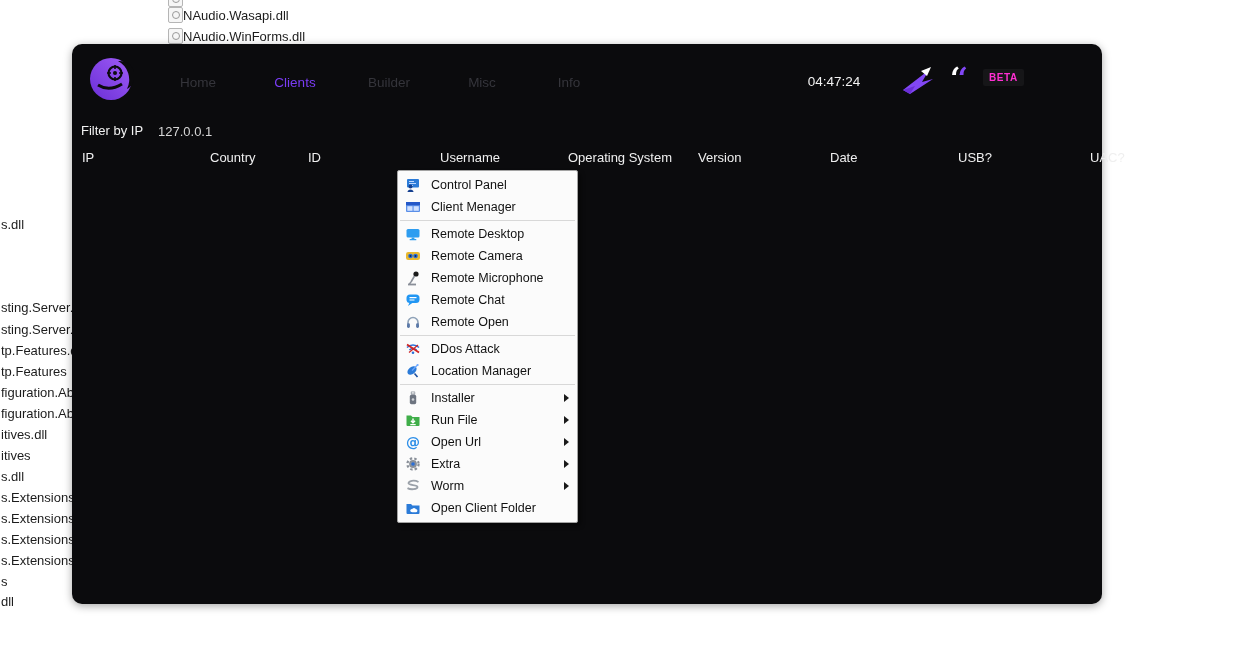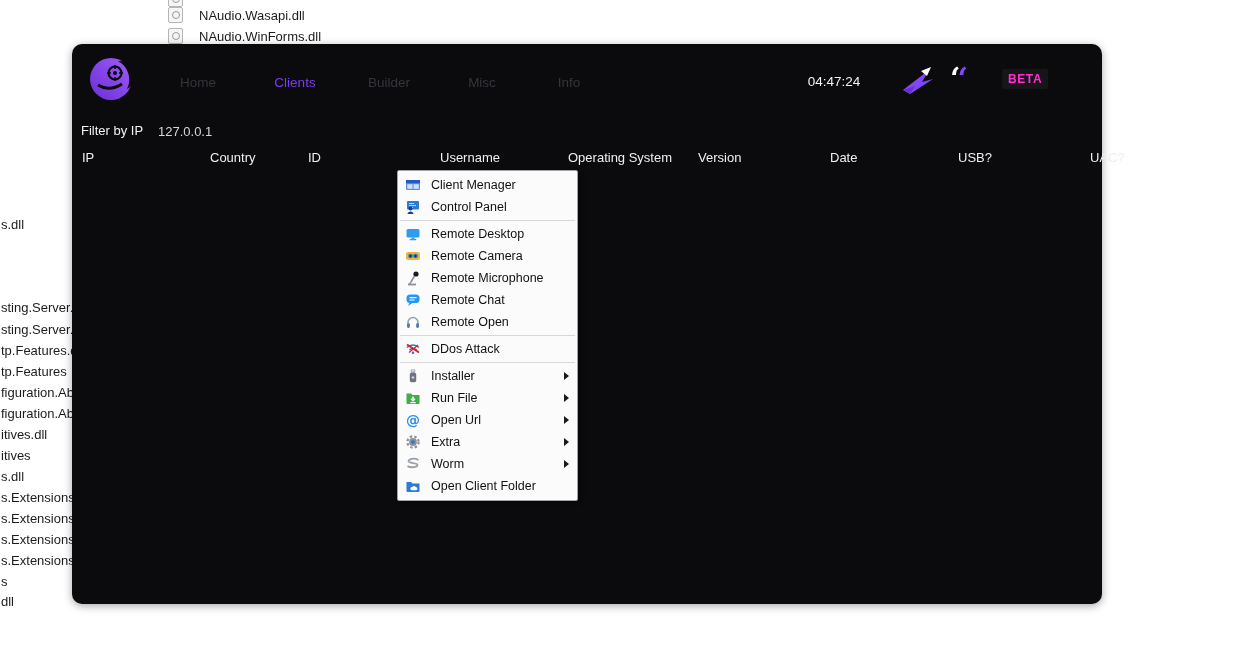--- a/index.html
+++ b/index.html
@@ -4,41 +4,41 @@
 <style>
   html,body{margin:0;padding:0;}
   body{
     width:1240px;height:669px;position:relative;overflow:hidden;
     background:#ffffff;
     font-family:"Liberation Sans","DejaVu Sans",sans-serif;
     -webkit-font-smoothing:antialiased;
   }
   
   .bg-layer{position:absolute;inset:0;}
-  .bg-file-row{position:absolute;left:168px;display:flex;align-items:center;gap:16px;}
+  .bg-file-row{position:absolute;left:168px;display:flex;align-items:center;gap:0;}
   .dll-icon{width:13px;height:14px;border:1px solid #b5b5b5;background:#f6f6f6;border-radius:2px;position:relative;}
   .dll-icon::after{content:"";position:absolute;left:3px;top:3px;width:6px;height:6px;border-radius:50%;border:1.5px solid #9a9a9a;}
   .bg-file-name{font-size:13px;color:#1c1c1c;white-space:nowrap;}
   .bg-frag{position:absolute;left:1px;font-size:13px;color:#1c1c1c;white-space:nowrap;}
   
   .app-window{
     position:absolute;left:72px;top:44px;width:1030px;height:560px;
     background:#0b0b0d;border-radius:10px;box-shadow:0 2px 8px rgba(0,0,0,.35);
   }
   .logo{position:absolute;left:16px;top:12px;width:46px;height:46px;}
   .nav-item{position:absolute;top:31px;transform:translateX(-50%);font-size:13.5px;color:#35353b;cursor:default;}
   .nav-item.active{color:#7a3cf5;}
   .clock{position:absolute;top:30px;transform:translateX(-50%);font-size:13.5px;color:#f2f2f2;}
   .tr-icon{position:absolute;top:20px;}
   .quote-ic{font-family:"DejaVu Serif",serif;font-weight:bold;font-size:30px;line-height:26px;letter-spacing:-3px;}
   .quote-w{color:#ffffff;}
   .quote-p{color:#8247f5;}
   .beta-badge{
-    position:absolute;left:930px;top:25px;background:#161618;color:#ff2fd2;
-    font-size:12px;font-weight:bold;letter-spacing:.6px;padding:3px 6px;border-radius:2px;
+    position:absolute;left:911px;top:25px;background:#161618;color:#ff2fd2;
+    font-size:10px;font-weight:bold;letter-spacing:.6px;padding:3px 6px;border-radius:2px;
   }
   .avatar{position:absolute;left:1056px;top:18px;width:33px;height:33px;border-radius:50%;background:#ffffff;}
   .filter-label{position:absolute;left:9px;top:79px;font-size:13px;color:#f2f2f2;}
   .filter-value{position:absolute;left:84px;top:79px;font-size:13px;color:#d6d6d6;background:transparent;border:none;outline:none;width:110px;font-family:inherit;}
   .col-header{position:absolute;top:106px;font-size:13px;color:#efefef;white-space:nowrap;}
   
   .ctx-menu{
     position:absolute;left:397px;top:170px;width:181px;box-sizing:border-box;
     background:#fbfbfb;border:1px solid #a3a3a3;border-radius:2px;
     box-shadow:3px 3px 4px rgba(0,0,0,.4);padding:3px 0;
@@ -135,38 +135,38 @@
   <span class="col-header" style="left:758px;">Date</span>
   <span class="col-header" style="left:886px;">USB?</span>
   <span class="col-header" style="left:1018px;">UAC?</span>
 </div>
 
 <div class="ctx-menu">
 
   <div class="mi">
     <span class="ic">
       <svg width="16" height="16" viewBox="0 0 16 16">
+          <rect x="2" y="2" width="12" height="8.5" rx="1" fill="#2b7bd8"></rect>
+          <path d="M4,4.5 h5 M4,6.5 h7 M4,8.5 h4" stroke="#bcd6ff" stroke-width="1"></path>
+          <circle cx="5.5" cy="9.5" r="2" fill="#143f8f"></circle>
+          <path d="M2.5,15 c0-3.4 6-3.4 6,0 z" fill="#143f8f"></path>
+        </svg>
+    </span>
+    <span class="ml">Control Panel</span>
+  </div>
+  <div class="mi">
+    <span class="ic">
+      <svg width="16" height="16" viewBox="0 0 16 16">
           <rect x="1" y="3" width="14" height="10" rx="1" fill="#5a8fe8"></rect>
           <rect x="1" y="3" width="14" height="3.2" fill="#2458c8"></rect>
           <rect x="2.3" y="7.2" width="5.2" height="4.6" fill="#cfe0ff"></rect>
           <rect x="8.6" y="7.2" width="5.2" height="4.6" fill="#cfe0ff"></rect>
         </svg>
     </span>
     <span class="ml">Client Menager</span>
-  </div>
-  <div class="mi">
-    <span class="ic">
-      <svg width="16" height="16" viewBox="0 0 16 16">
-          <rect x="2" y="2" width="12" height="8.5" rx="1" fill="#2b7bd8"></rect>
-          <path d="M4,4.5 h5 M4,6.5 h7 M4,8.5 h4" stroke="#bcd6ff" stroke-width="1"></path>
-          <circle cx="5.5" cy="9.5" r="2" fill="#143f8f"></circle>
-          <path d="M2.5,15 c0-3.4 6-3.4 6,0 z" fill="#143f8f"></path>
-        </svg>
-    </span>
-    <span class="ml">Control Panel</span>
   </div>
 
   <div class="ctx-sep"></div>
 
   <div class="mi">
     <span class="ic">
       <svg width="16" height="16" viewBox="0 0 16 16">
           <rect x="1.5" y="3" width="13" height="8.5" rx="1.5" fill="#2e9df0"></rect>
           <rect x="6.6" y="11.5" width="2.8" height="1.6" fill="#2e9df0"></rect>
           <rect x="4.6" y="13" width="6.8" height="1.3" rx=".6" fill="#2e9df0"></rect>
@@ -224,20 +224,31 @@
     <span class="ic">
       <svg width="16" height="16" viewBox="0 0 16 16">
           <path d="M2,6.5 a8.5,8.5 0 0 1 12,0" stroke="#2b6fd8" stroke-width="1.5" fill="none"></path>
           <path d="M4.4,9 a5,5 0 0 1 7.2,0" stroke="#2b6fd8" stroke-width="1.5" fill="none"></path>
           <circle cx="8" cy="11.8" r="1.3" fill="#2b6fd8"></circle>
           <path d="M2,3.5 L14,11.5" stroke="#d02424" stroke-width="1.8"></path>
           <path d="M4,11.5 L13,4" stroke="#d02424" stroke-width="1.2"></path>
         </svg>
     </span>
     <span class="ml">DDos Attack</span>
+  </div>
+  <div class="mi">
+    <span class="ic">
+      <svg width="16" height="16" viewBox="0 0 16 16">
+          <ellipse cx="7" cy="7.5" rx="5.2" ry="3.4" transform="rotate(-38 7 7.5)" fill="#2b7bd8"></ellipse>
+          <path d="M9.5,10.5 L12.5,14" stroke="#1b4fa0" stroke-width="1.6"></path>
+          <path d="M7,7.5 L12,2.5" stroke="#6aa6ff" stroke-width="1.2"></path>
+          <circle cx="12.6" cy="2" r="1.1" fill="#6aa6ff"></circle>
+        </svg>
+    </span>
+    <span class="ml">Location Manager</span>
   </div>
 
   <div class="ctx-sep"></div>
 
   <div class="mi">
     <span class="ic">
       <svg width="16" height="16" viewBox="0 0 16 16">
           <rect x="5.8" y="1.5" width="4.4" height="3.2" rx=".5" fill="#9aa0a8"></rect>
           <rect x="6.8" y="2.2" width="1" height="1.4" fill="#ffffff"></rect>
           <rect x="8.3" y="2.2" width="1" height="1.4" fill="#ffffff"></rect>

